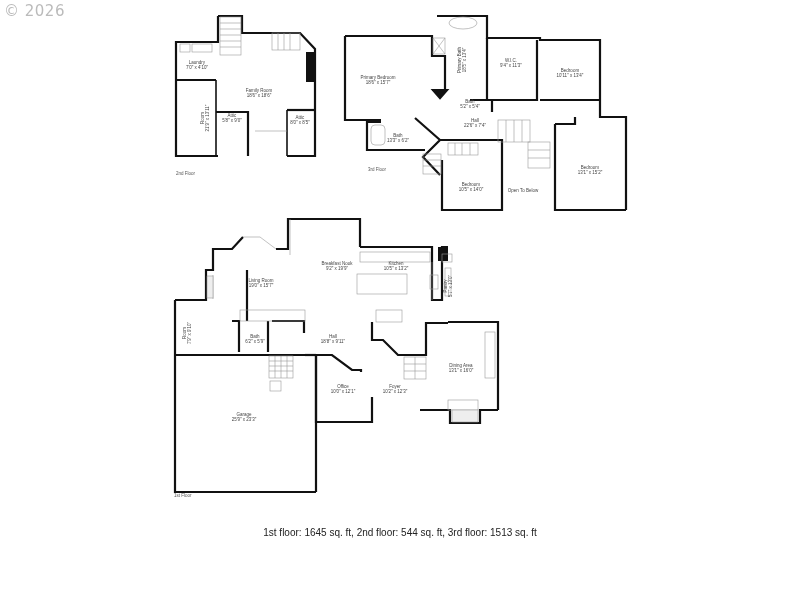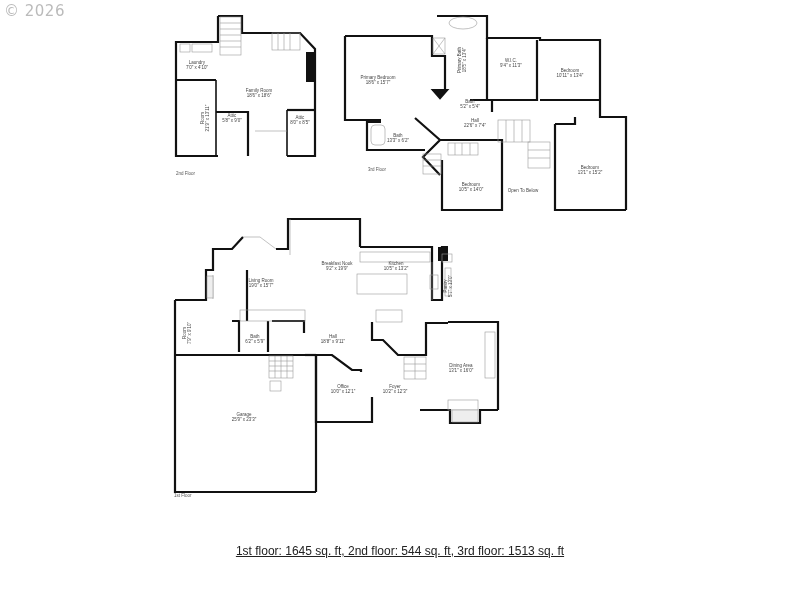--- a/index.html
+++ b/index.html
@@ -4,21 +4,21 @@
 <style>
   html,body{margin:0;padding:0;background:#fff;}
   body{width:800px;height:600px;position:relative;overflow:hidden;font-family:"Liberation Sans",sans-serif;color:#333;}
   .copyright{position:absolute;left:4px;top:2px;font-size:15px;color:#bbb;letter-spacing:0.5px;font-family:"DejaVu Sans",sans-serif;text-align:right;}
   svg.plan{position:absolute;left:0;top:0;}
   .lbl{position:absolute;font-size:4.5px;line-height:5px;text-align:center;color:#444;white-space:nowrap;transform:translate(-50%,-50%);}
   .floorlbl{position:absolute;font-size:4.5px;color:#555;}
   .totals{position:absolute;left:0;width:800px;top:527px;text-align:center;color:#222;}
   .totals .t1{font-size:13px;font-weight:bold;}
   .totals .t1 .num{font-size:13px;}
-  .totals .t2{font-size:12px;margin-top:17px;text-decoration:underline;}
+  .totals .t2{font-size:10px;margin-top:0;}
   .vert{transform:translate(-50%,-50%) rotate(-90deg);}
 </style>
 </head>
 <body>
 
 <div class="copyright">© 2026</div>
 
 <svg class="plan" width="800" height="600" viewBox="0 0 800 600">
   <g fill="none" stroke="#111" stroke-width="2.2">
 

